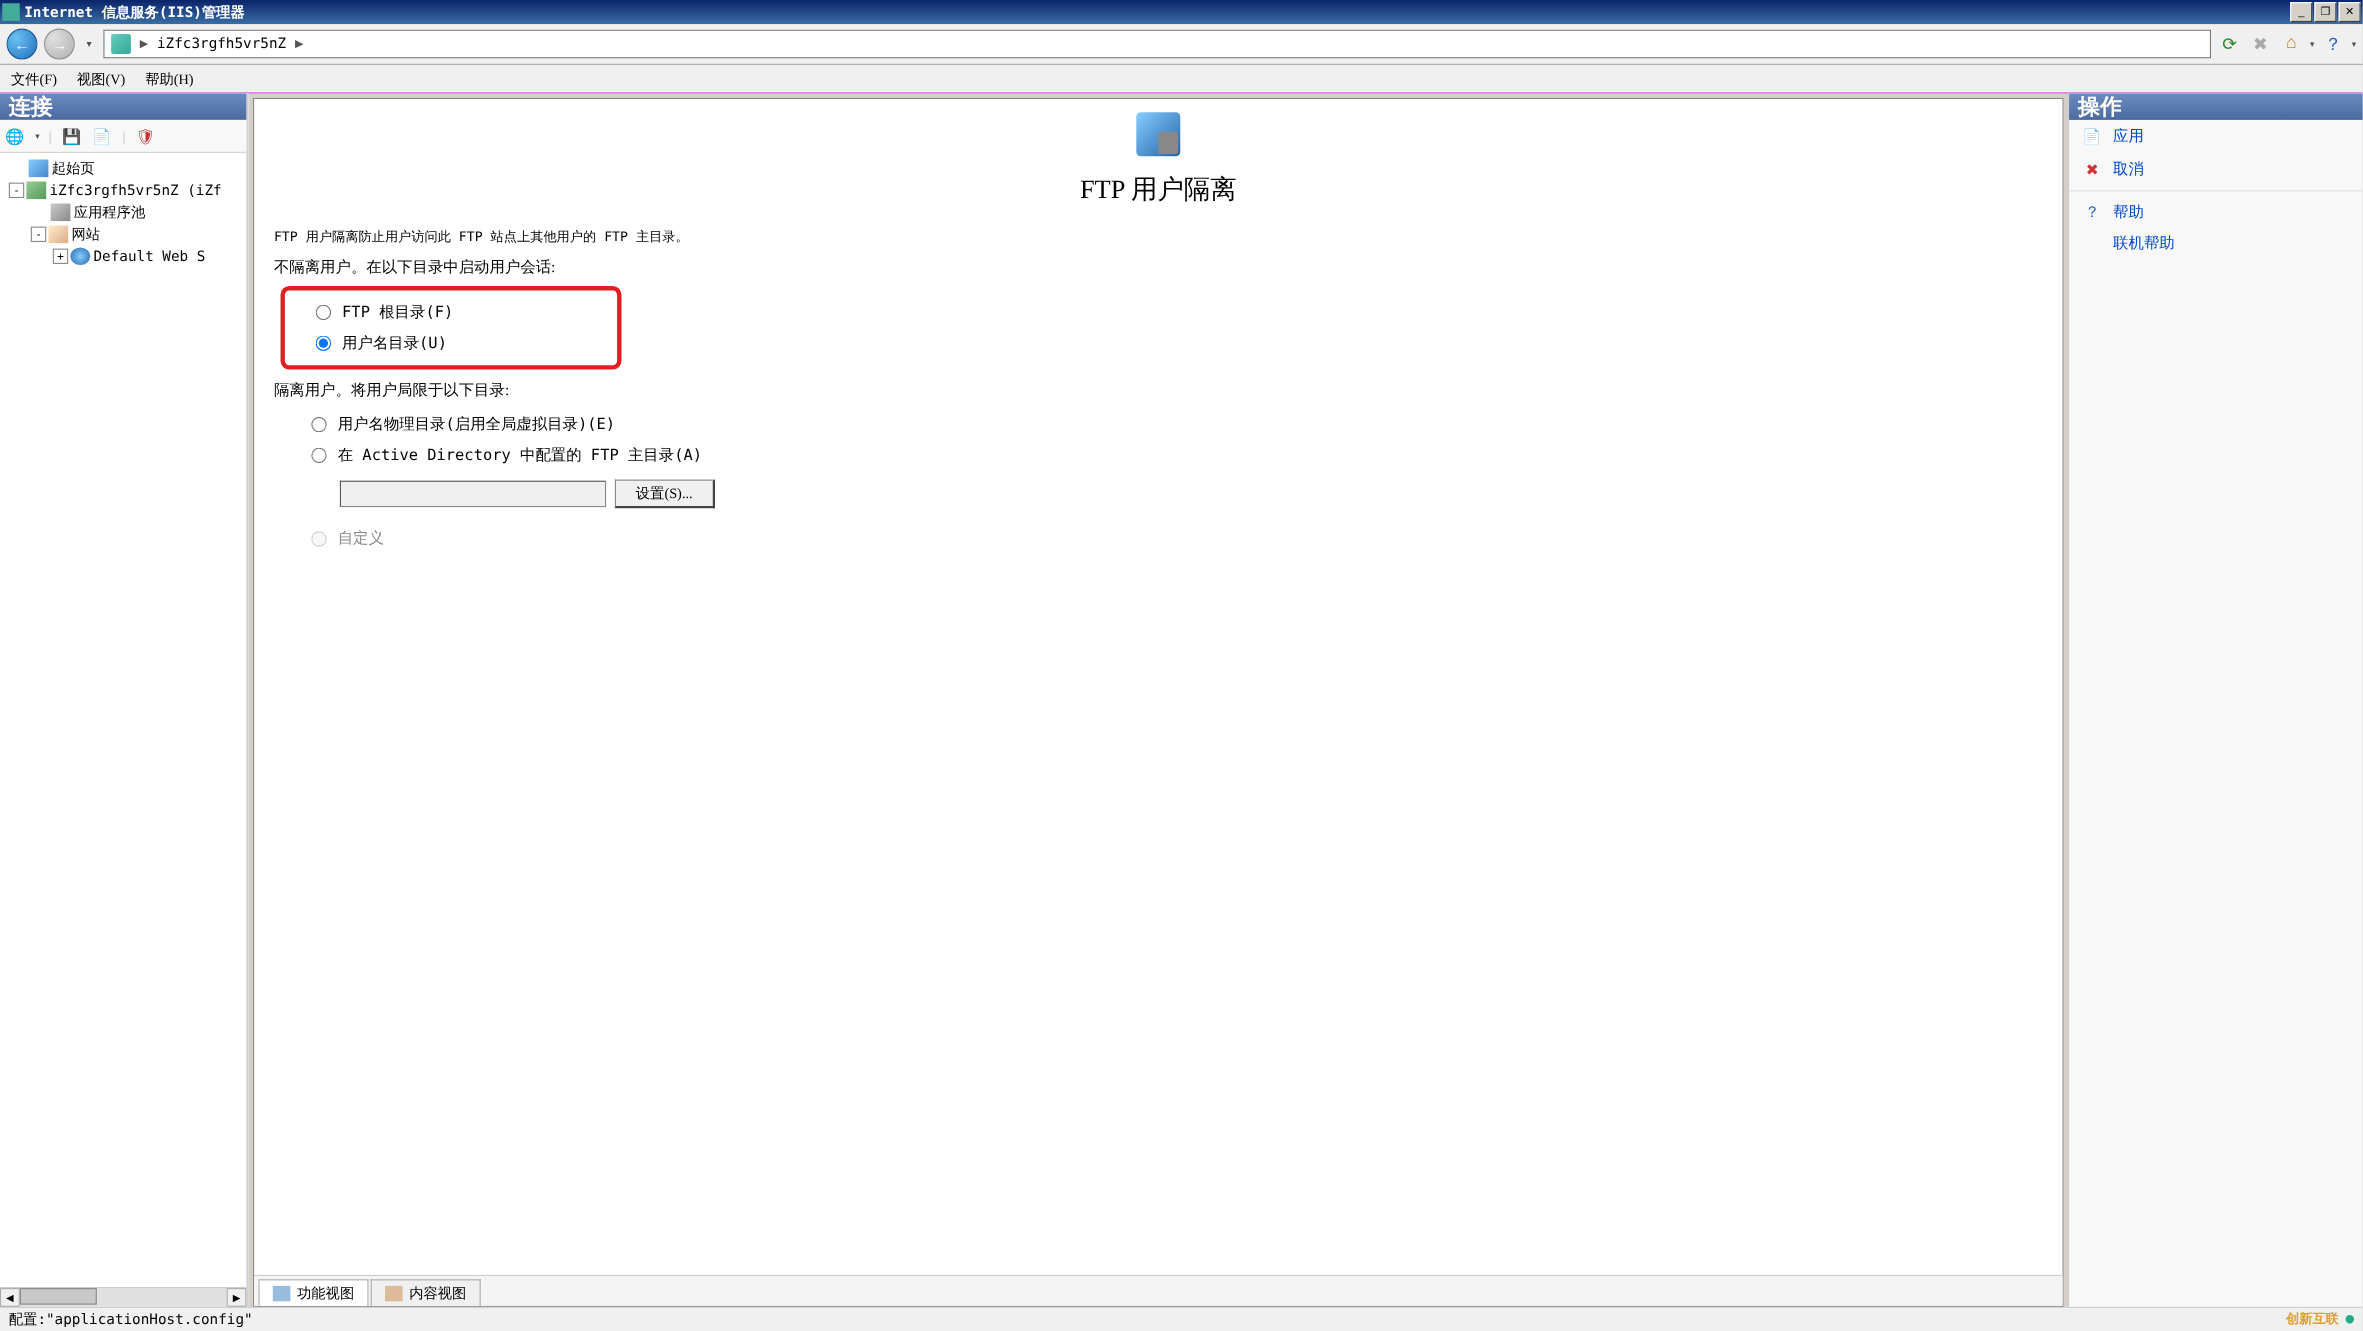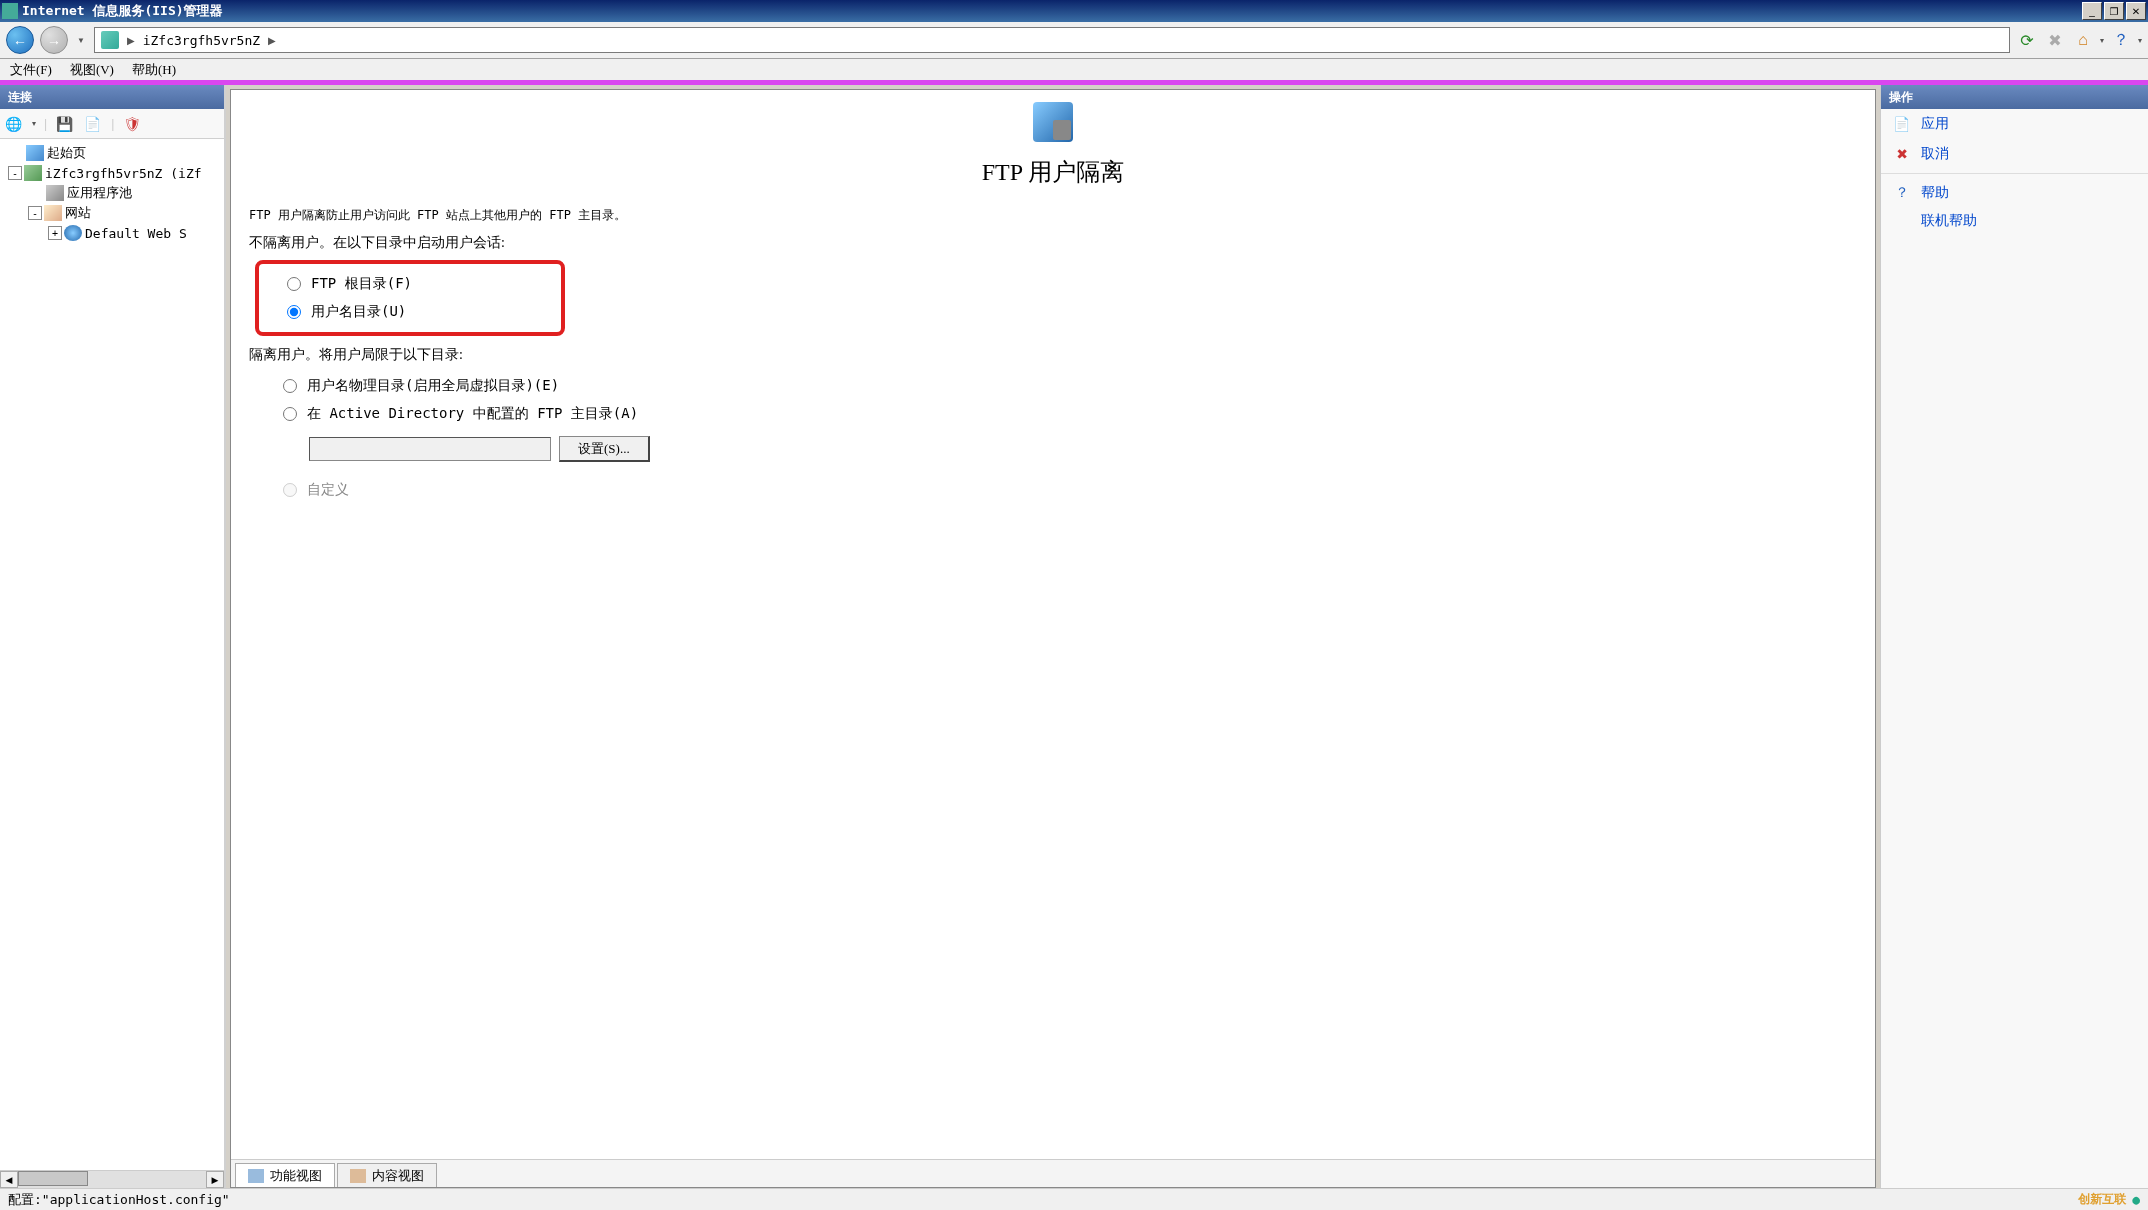--- a/index.html
+++ b/index.html
@@ -14,27 +14,27 @@
 .nav-btn-circle { width: 28px; height: 28px; border-radius: 50%; background: radial-gradient(circle at 30% 30%, #6bc0f0, #2070c0); border: 1px solid #1a5a9a; display: flex; align-items: center; justify-content: center; }
 .nav-btn-circle.disabled { background: radial-gradient(circle at 30% 30%, #e0e0e0, #b0b0b0); border-color: #909090; }
 .nav-arrow { color: white; font-size: 14px; }
 .dropdown-arrow { width: 14px; height: 28px; display: flex; align-items: center; justify-content: center; font-size: 8px; color: #555; }
 .address-bar { flex: 1; height: 26px; background: white; border: 1px solid #7a7a7a; display: flex; align-items: center; padding: 0 6px; gap: 8px; }
 .addr-icon { width: 18px; height: 18px; background: linear-gradient(135deg, #6cb, #3a9); border-radius: 2px; }
 .addr-sep { color: #555; font-size: 10px; }
 .addr-text { font-family: monospace; font-size: 13px; }
 .tool-icon { width: 22px; height: 22px; display: flex; align-items: center; justify-content: center; font-size: 16px; }
 
-.menubar { height: 26px; background: #f0f0f0; border-bottom: 5px solid #d946ef; display: flex; align-items: center; padding: 0 10px; gap: 18px; }
+.menubar { height: 26px; background: #f0f0f0; border-bottom: 1px solid #d946ef; display: flex; align-items: center; padding: 0 10px; gap: 18px; }
 .menu-item { font-family: SimSun; font-size: 13px; cursor: default; }
 
 .main-container { display: flex; height: calc(100% - 22px - 37px - 26px - 22px); }
 
 .left-panel { width: 226px; background: #fff; border-right: 2px solid #d0d0d0; display: flex; flex-direction: column; }
-.panel-header { background: linear-gradient(to bottom, #6a8ac0, #4a6aa0); color: white; padding: 4px 8px; font-size: 12px; font-weight: bold; height: 24px; display: flex; align-items: center; }
+.panel-header { background: linear-gradient(to bottom, #6a8ac0, #4a6aa0); color: white; padding: 4px 8px; font-size: 20px; font-weight: bold; height: 24px; display: flex; align-items: center; }
 .toolbar { height: 30px; background: #f8f8f8; border-bottom: 1px solid #d0d0d0; display: flex; align-items: center; padding: 0 4px; gap: 8px; }
 .tb-icon { width: 20px; height: 20px; display: flex; align-items: center; justify-content: center; font-size: 14px; }
 .tree { flex: 1; padding: 4px 2px; font-family: SimSun, monospace; font-size: 13px; overflow: hidden; text-align: center; }
 .tree-node { display: flex; align-items: center; height: 20px; white-space: nowrap; }
 .tree-expand { width: 14px; height: 14px; border: 1px solid #888; background: white; display: flex; align-items: center; justify-content: center; font-size: 10px; margin-right: 2px; font-family: monospace; }
 .tree-icon { width: 18px; height: 16px; margin-right: 3px; display: inline-block; }
 .ti-home { background: linear-gradient(135deg, #8cf, #48c); }
 .ti-server { background: linear-gradient(135deg, #9c9, #595); }
 .ti-pool { background: linear-gradient(135deg, #ccc, #888); }
 .ti-folder { background: linear-gradient(135deg, #fec, #da8); }

